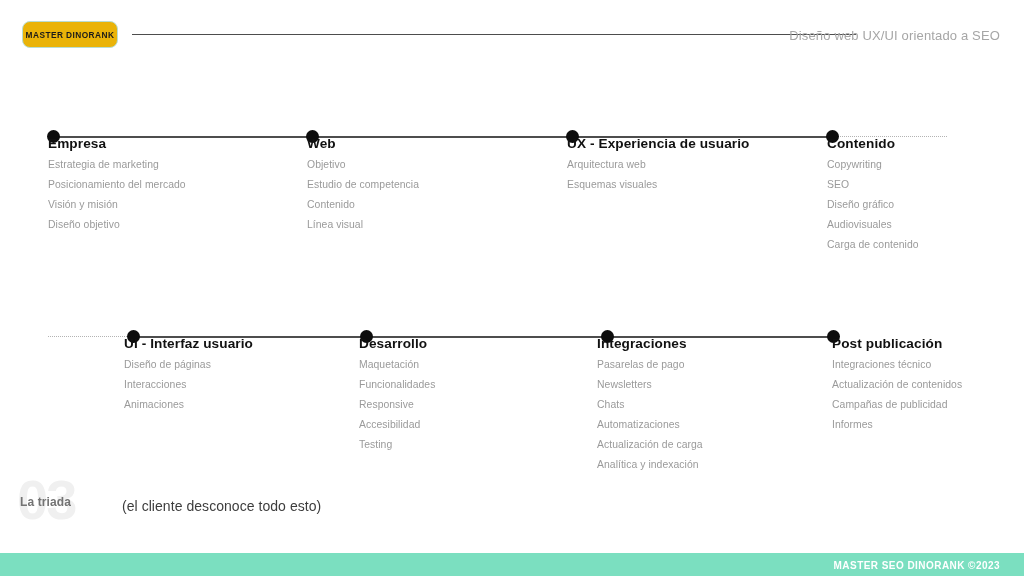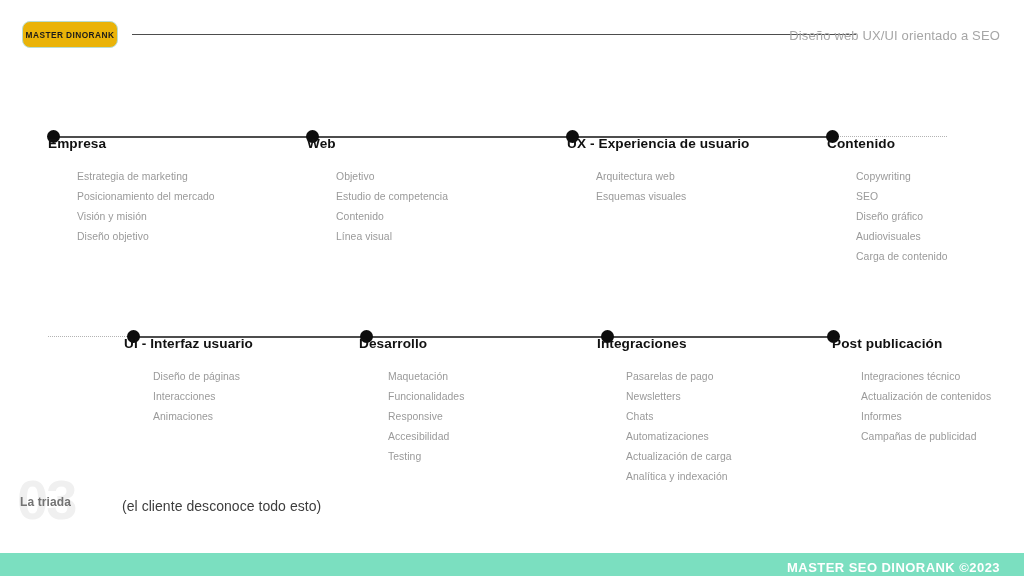--- a/index.html
+++ b/index.html
@@ -95,23 +95,22 @@
     font-size: 13.6px;
     font-weight: bold;
     color: #111111;
     white-space: nowrap;
     letter-spacing: 0.1px;
     margin-top: 34px;
   }
 
   .col-list {
     position: absolute;
-    top: 71px; left: 0;
+    top: 59px; left: 0;
     list-style: none;
-    margin-left: 29px;
   }
   .col-list li {
     font-size: 10.4px;
     line-height: 20px;
     color: #9a9a9a;
     white-space: nowrap;
     letter-spacing: 0.05px;
   }
 
   
@@ -149,21 +148,21 @@
   
   #footer {
     position: absolute;
     left: 0; top: 553px;
     width: 1024px; height: 23px;
     background: #7bdfc0;
   }
   #footer-text {
     position: absolute;
     right: 24px; top: 7px;
-    font-size: 13px;
+    font-size: 10px;
     font-weight: bold;
     letter-spacing: 0.45px;
     color: #ffffff;
     white-space: nowrap;
   }
 </style>
 </head>
 <body>
 
 <div id="slide">
@@ -264,22 +263,22 @@
         <li>Actualización de carga</li>
         <li>Analítica y indexación</li>
       </ul>
     </div>
 
     <div class="col" style="left:832px;">
       <div class="col-title">Post publicación</div>
       <ul class="col-list">
         <li>Integraciones técnico</li>
         <li>Actualización de contenidos</li>
+        <li>Campañas de publicidad</li>
         <li>Informes</li>
-        <li>Campañas de publicidad</li>
       </ul>
     </div>
   </div>
 
   <div id="bottom-left">
     <div id="section-number">03</div>
     <div id="section-title">La triada</div>
     <div id="section-note">(el cliente desconoce todo esto)</div>
   </div>
 

